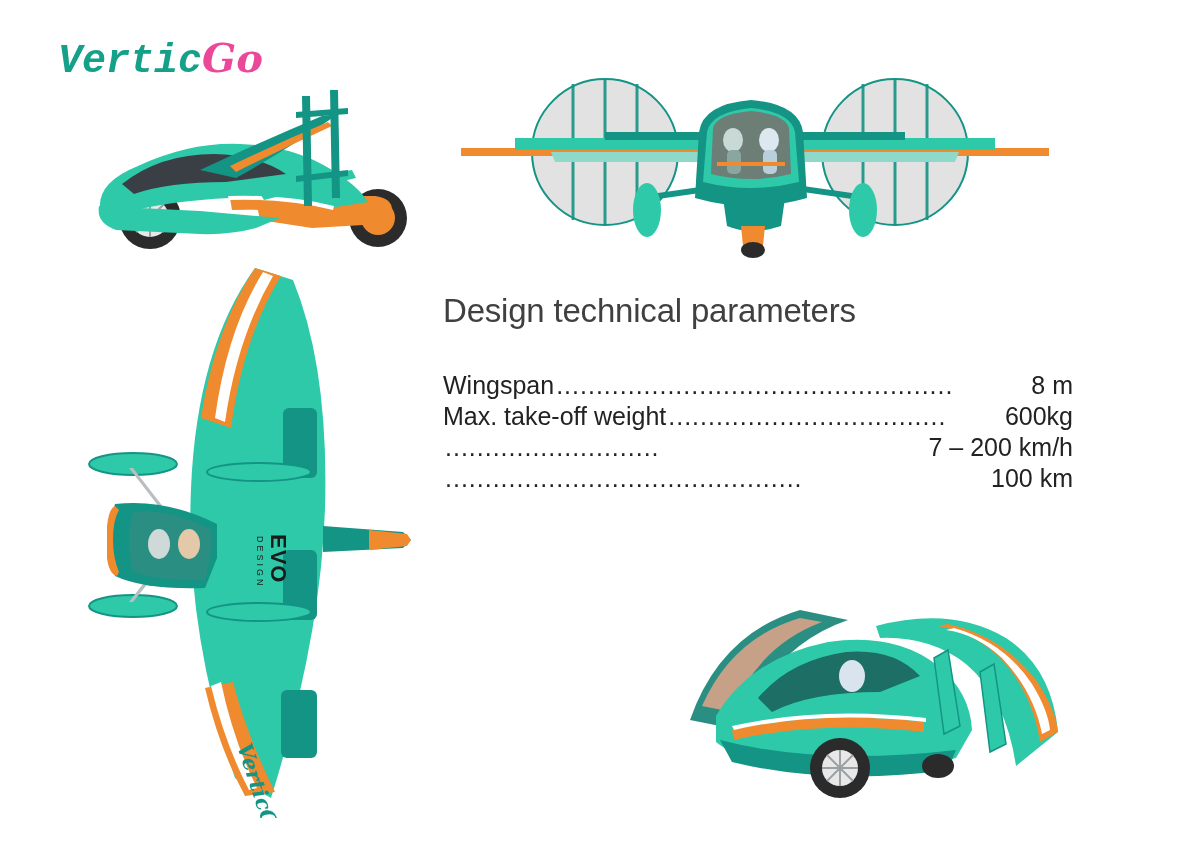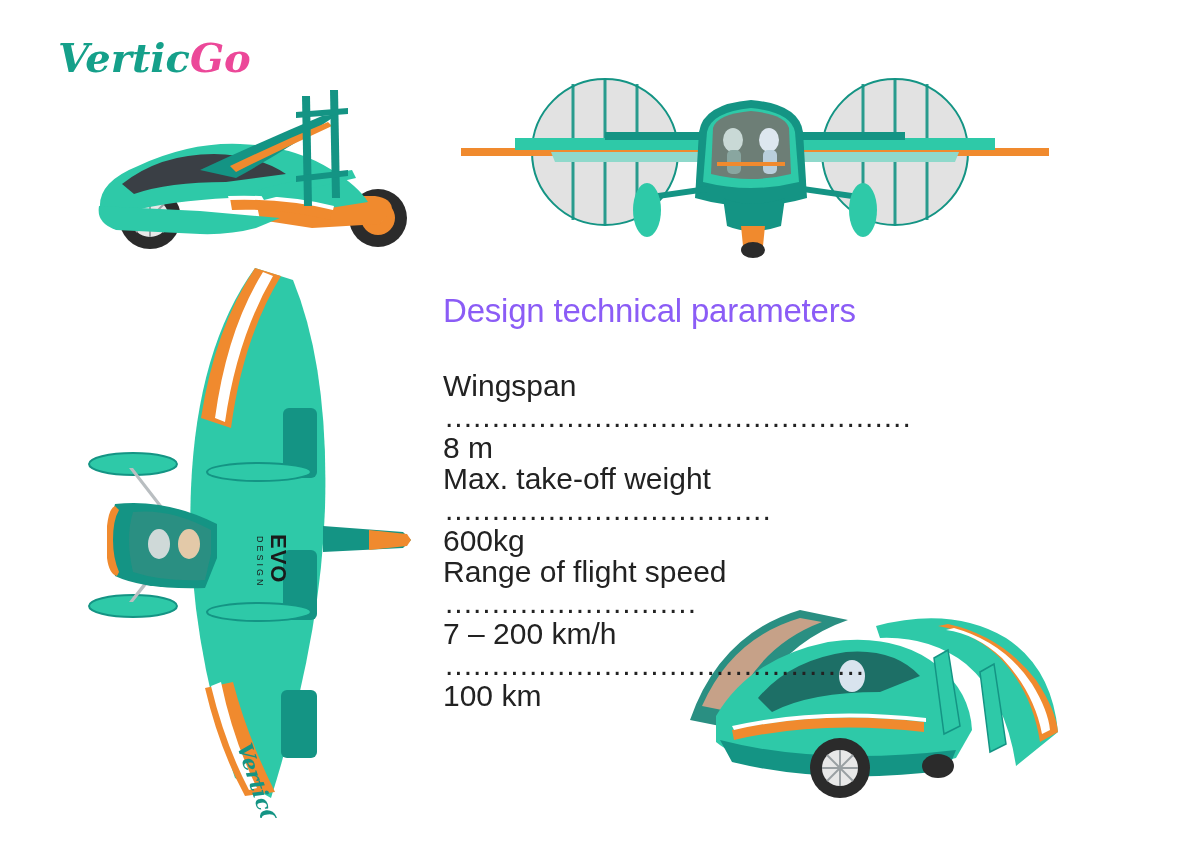--- a/index.html
+++ b/index.html
@@ -24,45 +24,44 @@
     left: 58px;
     top: 38px;
     font-family: "DejaVu Serif", serif;
     font-style: italic;
     font-weight: bold;
     font-size: 40px;
     letter-spacing: 0px;
     line-height: 1;
     white-space: nowrap;
   }
-  #logo .part-a { color: #15a08a; }
+  #logo .part-a { color: #15a08a; font-family: Liberation Mono, monospace; }
   #logo .part-b { color: #ec4899; }
 
   
   #spec-panel {
     position: absolute;
     left: 443px;
     top: 292px;
     width: 630px;
   }
   #spec-title {
     font-size: 33px;
-    color: #8b5cf6;
+    color: #404040;
     letter-spacing: -0.2px;
     margin-bottom: 40px;
     font-weight: normal;
   }
   .spec-row {
     display: flex;
     align-items: baseline;
-    font-size: 30px;
+    font-size: 25px;
     color: #222222;
     line-height: 31px;
     white-space: nowrap;
-    flex-direction: column;
   }
   .spec-label { flex: 0 0 auto; }
   .spec-dots {
     flex: 1 1 auto;
     overflow: hidden;
     white-space: nowrap;
     letter-spacing: 1px;
     color: #222;
     padding: 0 2px;
   }
@@ -271,21 +270,20 @@
 
 
     <div class="spec-row">
       <span class="spec-label">Max. take-off weight</span>
       <span class="spec-dots">...................................</span>
       <span class="spec-value">600kg</span>
     </div>
 
 
     <div class="spec-row">
-      <span class="spec-label">Range of flight speed</span>
       <span class="spec-dots">...........................</span>
       <span class="spec-value">7 – 200 km/h</span>
     </div>
 
     <div class="spec-row">
       <span class="spec-dots">.............................................</span>
       <span class="spec-value">100 km</span>
     </div>
   </div>
 

